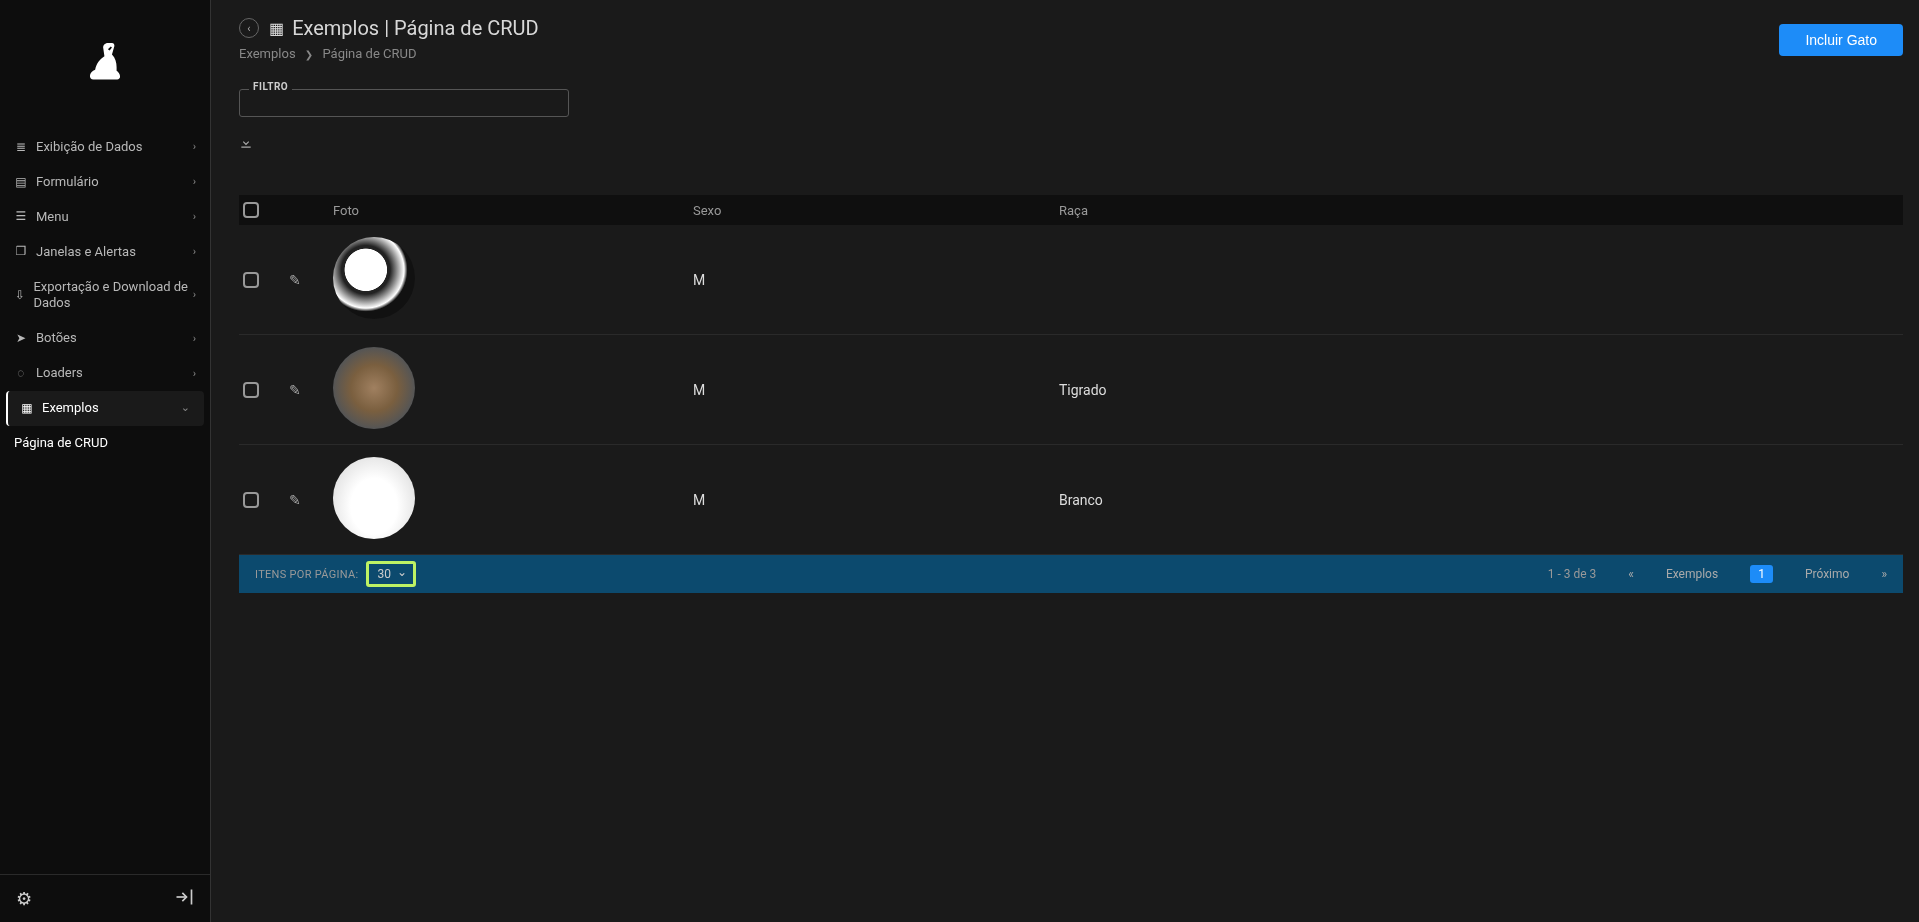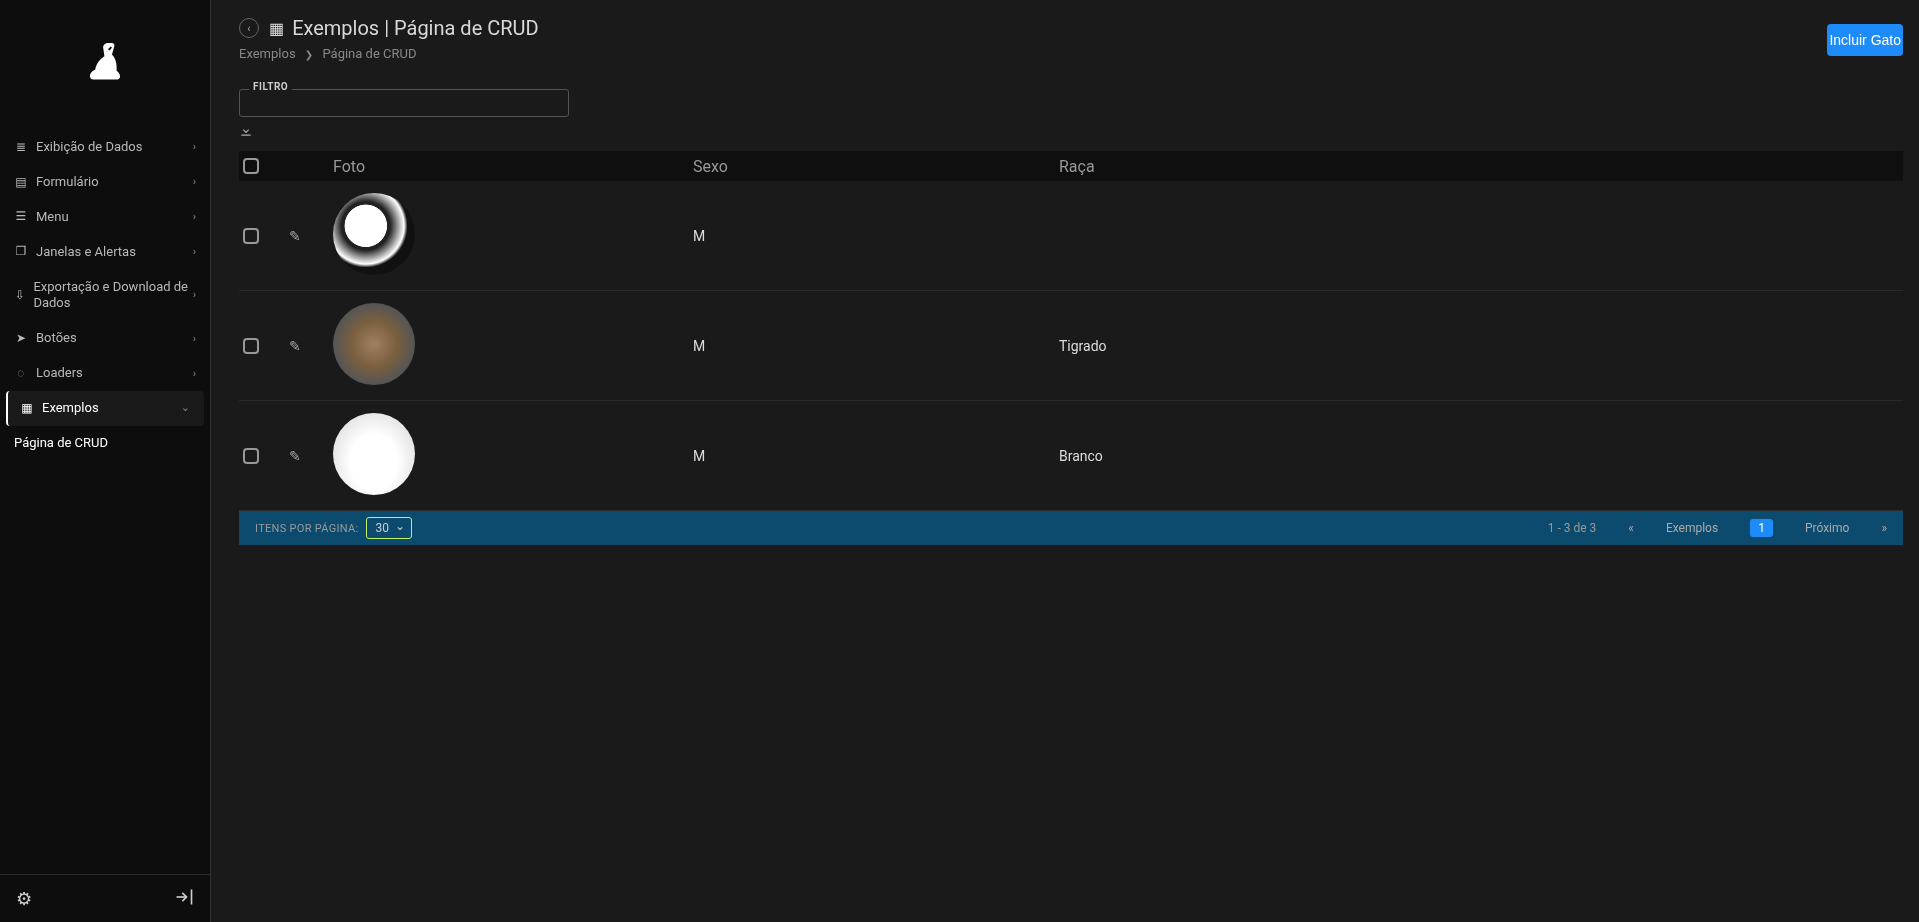--- a/index.html
+++ b/index.html
@@ -123,40 +123,40 @@
   gap: 8px;
 }
 .page-title .title-icon { font-size: 16px; }
 .primary-btn {
   position: absolute;
   right: 16px;
   top: 24px;
   background: #1d8cf8;
   color: #fff;
   border: none;
-  padding: 8px 2px;
+  padding: 8px 26px;
   border-radius: 4px;
   font-size: 14px;
   cursor: pointer;
 }
 .breadcrumb {
   margin-top: 6px;
   font-size: 13px;
   color: #888;
 }
 .breadcrumb .crumb { cursor: pointer; }
 .breadcrumb .sep { margin: 0 6px; font-size: 10px; }
 
 .content {
   padding: 20px 16px 0 28px;
 }
 .filter-wrap {
   position: relative;
   width: 330px;
-  margin-bottom: 6px;
+  margin-bottom: 18px;
 }
 .filter-label {
   position: absolute;
   top: -8px;
   left: 10px;
   background: #1a1a1a;
   padding: 0 4px;
   font-size: 10px;
   font-weight: 700;
   color: #ccc;
@@ -180,22 +180,23 @@
   display: inline-block;
 }
 
 
 .table { width: 100%; }
 .thead {
   display: flex;
   align-items: center;
   background: #0f0f0f;
   height: 30px;
-  font-size: 16px;
+  font-size: 13px;
   color: #999;
+  margin-top: 32px;
 }
 .col-check { width: 50px; display: flex; align-items: center; padding-left: 4px; }
 .col-edit { width: 44px; }
 .col-foto { width: 360px; padding-left: 0; }
 .col-sexo { width: 366px; }
 .col-raca { flex: 1; }
 
 .checkbox {
   width: 16px;
   height: 16px;
@@ -234,21 +235,21 @@
   display: flex;
   align-items: center;
   padding: 6px 16px;
   font-size: 12px;
   color: #999;
   margin-top: 0;
 }
 .items-label { font-size: 11px; letter-spacing: 0.3px; }
 .items-select {
   margin-left: 8px;
-  border: 1px solid #bef264;
+  border: 3px solid #bef264;
   background: transparent;
   color: #ccc;
   border-radius: 3px;
   padding: 3px 22px 3px 8px;
   display: inline-flex;
   align-items: center;
   gap: 8px;
   cursor: pointer;
   position: relative;
 }

